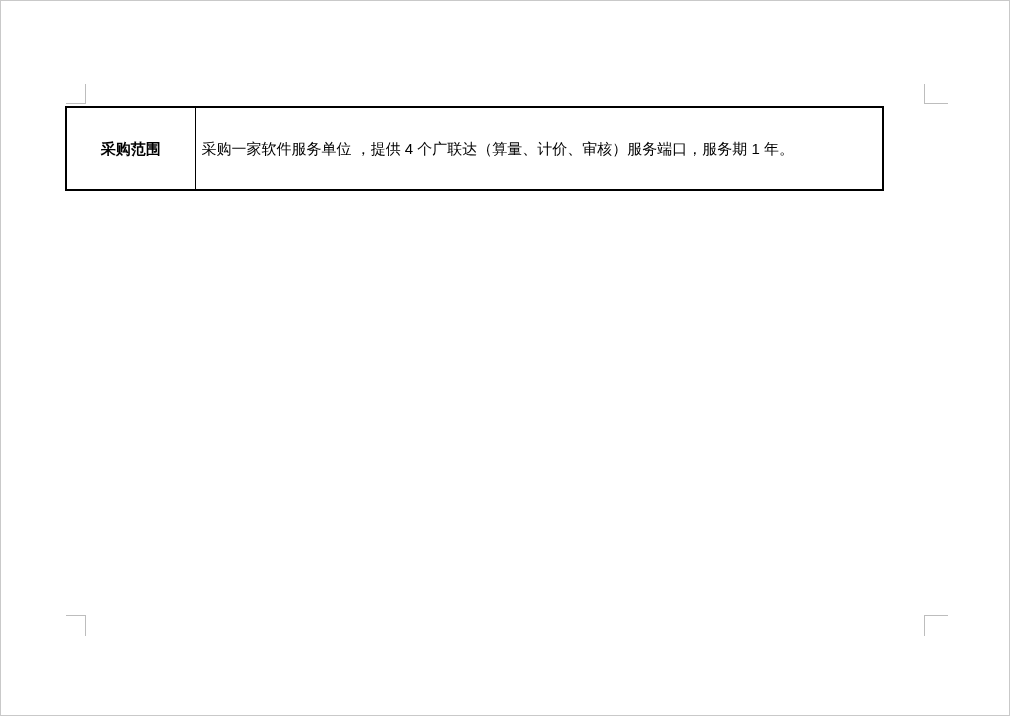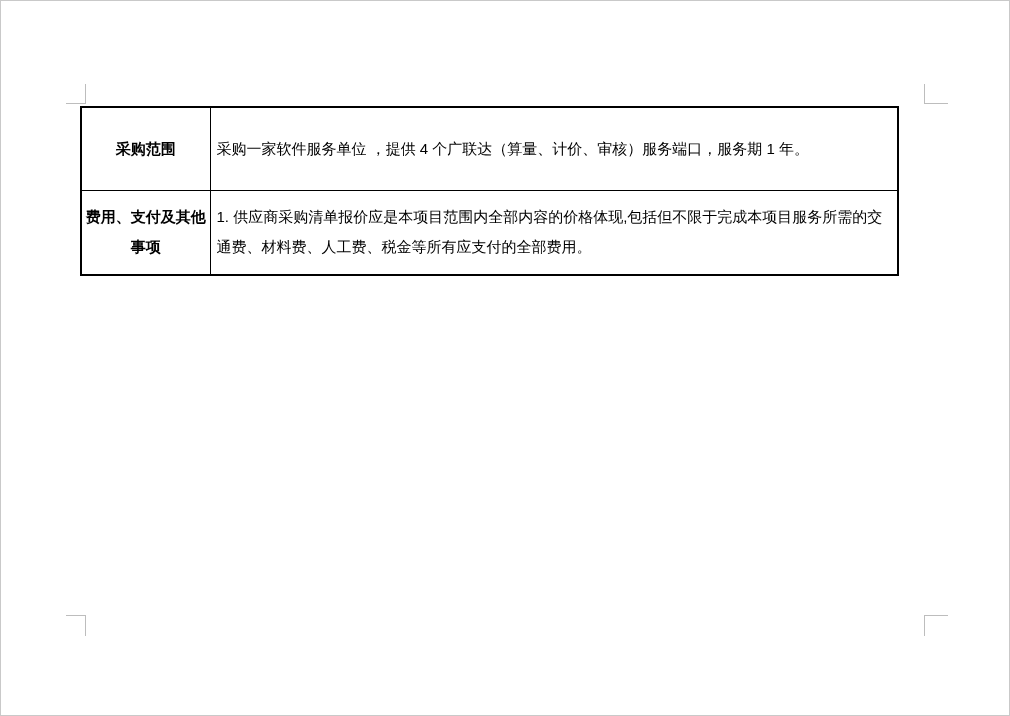--- a/index.html
+++ b/index.html
@@ -27,21 +27,21 @@
   .cm-tr { left: 923px; top: 83px;  width: 24px; height: 20px;
            border-left: 1px solid var(--cropmark); border-bottom: 1px solid var(--cropmark); }
   .cm-bl { left: 65px;  top: 614px; width: 20px; height: 21px;
            border-right: 1px solid var(--cropmark); border-top: 1px solid var(--cropmark); }
   .cm-br { left: 923px; top: 614px; width: 24px; height: 21px;
            border-left: 1px solid var(--cropmark); border-top: 1px solid var(--cropmark); }
 
   
   table.doc-table {
     position: absolute;
-    left: 79px;
+    left: 64px;
     top: 105px;
     width: 819px;
     border-collapse: collapse;
     table-layout: fixed;
     border: 2px solid var(--ink);
   }
   table.doc-table td {
     border: 1px solid var(--ink);
     color: var(--ink);
     font-size: 15px;
@@ -69,18 +69,14 @@
 <div class="cropmark cm-tr"></div>
 <div class="cropmark cm-bl"></div>
 <div class="cropmark cm-br"></div>
 
 <table class="doc-table">
   <tbody>
     <tr class="row-1">
       <td class="label-cell">采购范围</td>
       <td class="content-cell">采购一家软件服务单位 ，提供 4 个广联达（算量、计价、审核）服务端口，服务期 1 年。</td>
     </tr>
-    <tr class="row-2">
-      <td class="label-cell">费用、支付及其他事项</td>
-      <td class="content-cell">1. 供应商采购清单报价应是本项目范围内全部内容的价格体现,包括但不限于完成本项目服务所需的交通费、材料费、人工费、税金等所有应支付的全部费用。</td>
-    </tr>
   </tbody>
 </table>
 
 </body></html>

